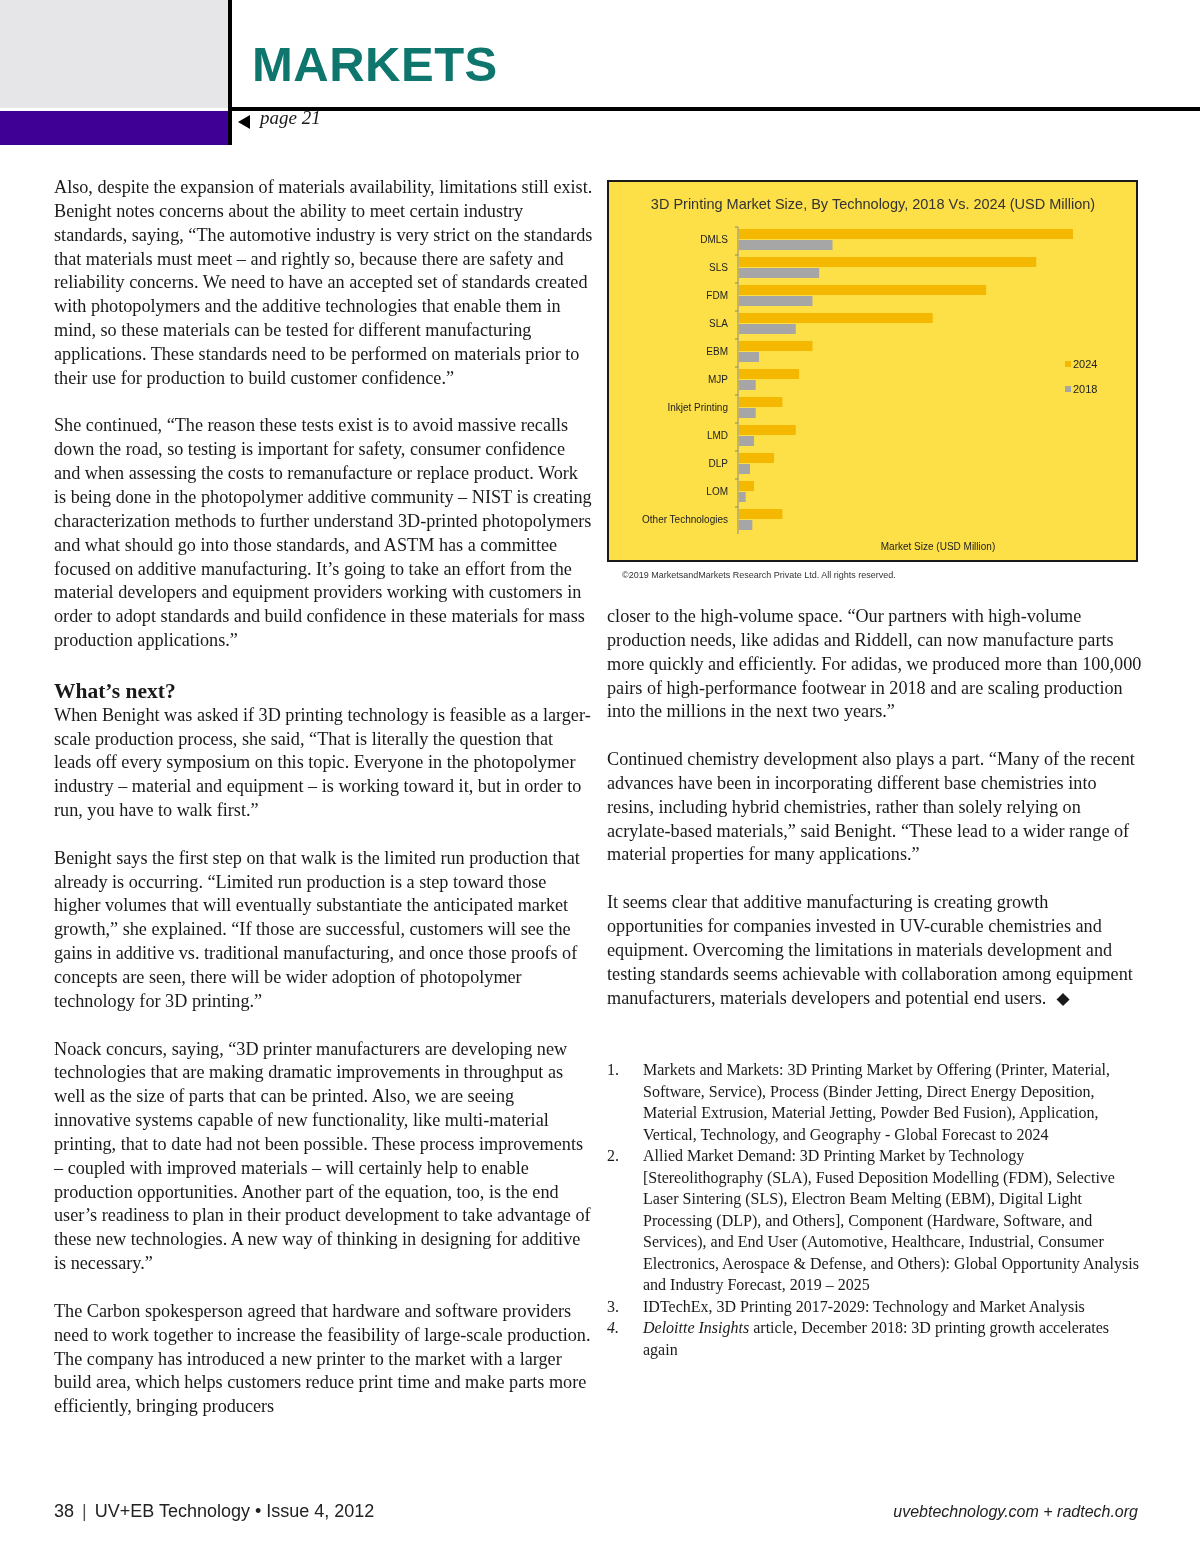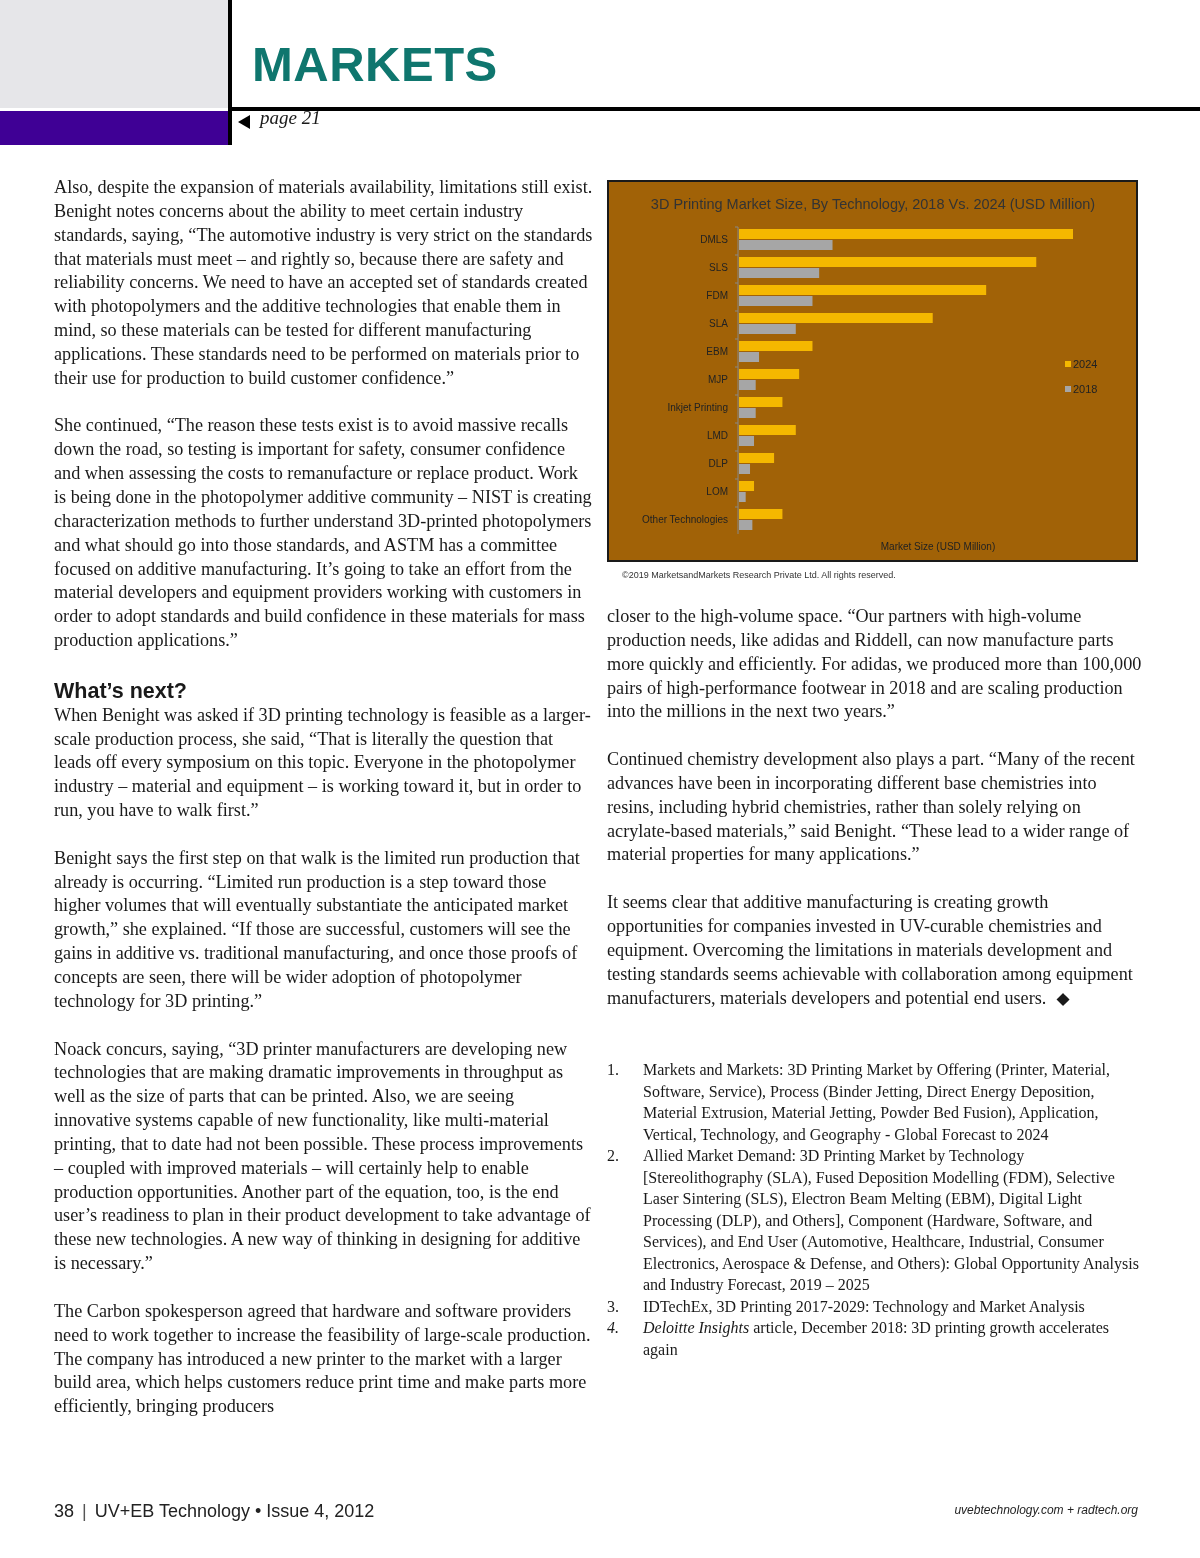--- a/index.html
+++ b/index.html
@@ -10,35 +10,35 @@
   .vrule { position: absolute; left: 228px; top: 0; width: 4px; height: 145px; background: #000; }
   .hrule { position: absolute; left: 228px; top: 107px; width: 972px; height: 4px; background: #000; }
   .section-title { position: absolute; left: 252px; top: 40px; font-family: "Liberation Sans", sans-serif;
          font-weight: bold; font-size: 49px; color: #0f766e; letter-spacing: 0.5px; line-height: 1; }
   .page-ref { position: absolute; left: 238px; top: 107px; font-size: 19px; font-style: italic; display: flex; align-items: flex-end; gap: 10px; }
   .page-ref .tri { width: 0; height: 0; border-top: 7px solid transparent; border-bottom: 7px solid transparent; border-right: 12px solid #000; }
   .col { position: absolute; font-size: 18.2px; line-height: 23.85px; }
   .col p { margin: 0 0 23.85px 0; }
   .col-left { left: 54px; top: 176px; width: 540px; }
   .col-right { left: 607px; top: 605px; width: 540px; }
-  h2.whats-next { font-family: Liberation Sans, sans-serif; font-size: 21.5px; font-weight: bold; margin: 0; line-height: 26px; padding-top: 1px; }
+  h2.whats-next { font-family: Liberation Serif, serif; font-size: 21.5px; font-weight: bold; margin: 0; line-height: 26px; padding-top: 1px; }
   .diamond { display: inline-block; margin-left: 10px; font-size: 17px; }
   .refs-title { font-family: "Liberation Sans", sans-serif; font-weight: bold; font-size: 16.5px; margin: 0; line-height: 20px; }
   .refs { position: absolute; left: 607px; top: 1059px; width: 540px; }
   .refs ol { list-style: none; margin: 0; padding: 0; font-size: 16px; line-height: 21.5px; }
   .refs li { display: flex; }
   .refs .num { width: 36px; flex: none; }
   .refs .num.it { font-style: italic; }
   .refs em { font-style: italic; }
-  .chart-box { position: absolute; left: 607px; top: 180px; width: 527px; height: 378px; border: 2px solid #1a1a1a; background: #a16207; }
+  .chart-box { position: absolute; left: 607px; top: 180px; width: 527px; height: 378px; border: 2px solid #1a1a1a; background: #fde047; }
   .chart-box svg { display: block; }
   .copyright { position: absolute; left: 622px; top: 570px; font-family: "Liberation Sans", sans-serif; font-size: 9px; color: #333; }
   .footer-left { position: absolute; left: 54px; top: 1501px; font-family: "Liberation Sans", sans-serif; font-size: 18px; color: #222; }
   .footer-left .sep { margin: 0 8px; color: #555; }
-  .footer-right { position: absolute; right: 62px; top: 1503px; font-family: "Liberation Sans", sans-serif; font-size: 12px; font-style: italic; color: #222; }
+  .footer-right { position: absolute; right: 62px; top: 1503px; font-family: "Liberation Sans", sans-serif; font-size: 16px; font-style: italic; color: #222; }
 </style>
 </head>
 <body>
 
 <div class="gray-block"></div>
 <div class="purple-block"></div>
 <div class="vrule"></div>
 <div class="hrule"></div>
 <div class="section-title">MARKETS</div>
 <div class="page-ref">

